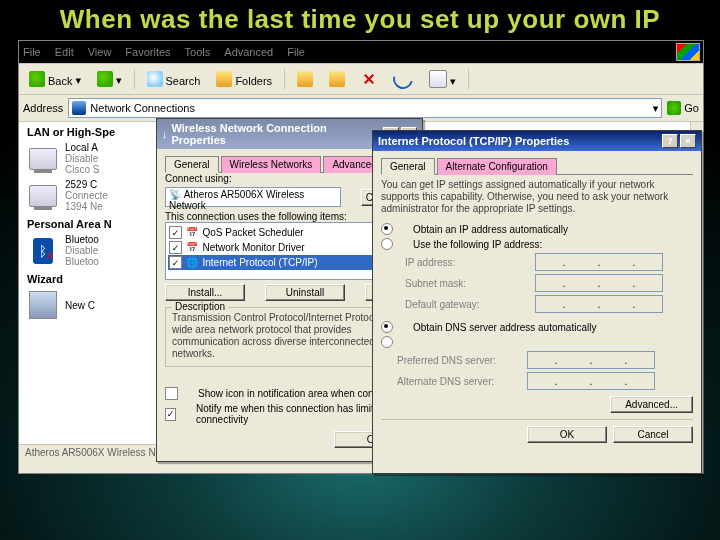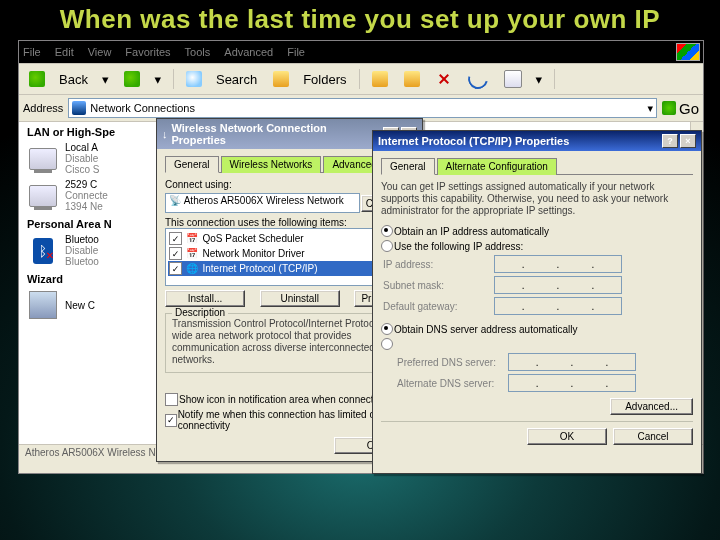--- a/index.html
+++ b/index.html
@@ -3,63 +3,63 @@
 <meta charset="utf-8">
 <style>
 html,body{margin:0;padding:0;width:720px;height:540px;font-family:Tahoma,Arial,sans-serif;font-size:11px;background:#000;overflow:hidden}
 .slide{position:relative;width:720px;height:540px;background:radial-gradient(ellipse 600px 400px at 50% 85%,#1a6b6b 0%,#0d3a3a 30%,#041818 60%,#000 100%)}
 .slide-title{position:absolute;top:4px;left:0;right:0;text-align:center;font-size:26px;font-weight:bold;color:#c4d849;letter-spacing:0.5px}
 .winxp-frame{position:absolute;top:40px;left:18px;width:684px;height:432px;background:#ece9d8;border:1px solid #848284}
 .menubar{background:#000000;border-bottom:1px solid #c8c4b8;height:18px;padding:2px 4px;display:flex;align-items:center;gap:14px;color:#808080;position:relative}
 .menubar span{font-size:11px}
 .winflag{position:absolute;right:3px;top:2px;width:22px;height:16px;background:linear-gradient(135deg,#ff0000 0 25%,#00a000 25% 50%,#0060ff 50% 75%,#ffcc00 75%);border:1px solid #aaa}
 .toolbar{background:#ece9d8;border-bottom:1px solid #c8c4b8;height:26px;padding:2px 4px;display:flex;align-items:center;gap:4px}
-.tbtn{display:inline-flex;align-items:center;gap:14px;padding:2px 5px;border:1px solid transparent;border-radius:3px;color:#000;font-size:13px}
+.tbtn{display:inline-flex;align-items:flex-end;gap:3px;padding:2px 5px;border:1px solid transparent;border-radius:3px;color:#000;font-size:11px}
 .ico{width:16px;height:16px;display:inline-block;border-radius:2px}
 .ico-back{background:radial-gradient(circle at 40% 40%,#6c0 0%,#3a0 70%)}
 .ico-fwd{background:radial-gradient(circle at 40% 40%,#6c0 0%,#3a0 70%)}
 .ico-search{background:radial-gradient(circle at 40% 40%,#fff 0%,#8cf 70%)}
 .ico-folders{background:linear-gradient(#ffe680,#e8a020)}
 .ico-x{width:16px;height:16px;display:inline-block;position:relative}
 .ico-x::before,.ico-x::after{content:"";position:absolute;left:2px;top:7px;width:12px;height:2px;background:#cc0000}
 .ico-x::before{transform:rotate(45deg)}.ico-x::after{transform:rotate(-45deg)}
 .ico-undo{width:16px;height:16px;border:2px solid #2060c0;border-top-color:transparent;border-right-color:transparent;border-radius:50%;display:inline-block;transform:rotate(-30deg)}
 .ico-views{background:linear-gradient(#fff,#dde);border:1px solid #888}
 .ico-sync{background:linear-gradient(#ffe680,#e8a020)}
 .sep{width:1px;height:20px;background:#c8c4b8;margin:0 2px}
 .addrbar{background:#ece9d8;border-bottom:1px solid #c8c4b8;height:22px;padding:2px 4px;display:flex;align-items:center;gap:5px}
 .addrfield{flex:1;background:#fff;border:1px solid #7f9db9;height:18px;display:flex;align-items:center;padding:0 3px;gap:4px;font-size:11px}
 .ico-net{width:14px;height:14px;background:linear-gradient(#6af,#037);border-radius:2px}
-.go-btn{display:flex;align-items:center;gap:3px;font-size:15px}
+.go-btn{display:flex;align-items:center;gap:3px;font-size:11px}
 .ico-go{width:14px;height:14px;background:radial-gradient(circle,#5c0 0%,#290 90%);border-radius:2px}
 .content{position:relative;background:#fff;height:322px;overflow:hidden}
 .section-hdr{font-size:11px;font-weight:bold;padding:4px 8px 2px;color:#000}
 .conn-item{display:flex;align-items:center;gap:6px;padding:2px 8px}
 .conn-ico{width:32px;height:32px;display:flex;align-items:center;justify-content:center}
 .ico-lan{width:26px;height:20px;background:linear-gradient(#eef,#ccd);border:1px solid #888;border-radius:2px;position:relative}
 .ico-lan::after{content:"";position:absolute;bottom:-4px;left:4px;width:18px;height:4px;background:#888}
 .ico-bt{width:20px;height:26px;background:#0a4da8;border-radius:3px;color:#fff;display:flex;align-items:center;justify-content:center;font-size:14px}
 .ico-bt-x::after{content:"✕";color:red;position:absolute;font-size:10px;margin-left:14px;margin-top:10px}
 .ico-wiz{width:26px;height:26px;background:linear-gradient(#cde,#89b);border:1px solid #888}
 .conn-text{font-size:10px;line-height:1.1}
 .conn-text .sub{color:#808080}
 .statusbar{border-top:1px solid #c8c4b8;height:18px;padding:2px 6px;font-size:10px;color:#606060;background:#ece9d8}
 
 .dlg{position:absolute;background:#ece9d8;border:1px solid #404040;box-shadow:2px 2px 1px rgba(0,0,0,0.3)}
 .dlg-title{background:linear-gradient(#0a246a,#3c6cd8);color:#fff;font-size:11px;font-weight:bold;padding:3px 5px;display:flex;align-items:center;gap:4px}
 .dlg-title.inactive{background:linear-gradient(#7b8ba8,#9caacc)}
 .dlg-close{margin-left:auto;display:flex;gap:2px}
 .dlg-close span{width:14px;height:12px;background:#d4d0c8;border:1px solid #fff;border-right-color:#404040;border-bottom-color:#404040;font-size:9px;text-align:center;line-height:12px}
 .dlg-body{padding:6px 8px;font-size:10px}
-.tabs{display:flex;border-bottom:1px solid #848284;margin-bottom:6px}
-.tab{background:#bef264;border:1px solid #848284;border-bottom:none;padding:2px 8px;font-size:10px;margin-right:2px;position:relative;top:1px}
+.tabs{display:flex;border-bottom:1px solid #848284;}
+.tab{background:#f9a8d4;border:1px solid #848284;border-bottom:none;padding:2px 8px;font-size:10px;margin-right:2px;position:relative;top:1px}
 .tab.active{background:#ece9d8;border-bottom:1px solid #ece9d8;z-index:1}
 .groupbox{border:1px solid #c0c0b0;padding:4px 6px 6px;margin:20px 0;position:relative}
 .groupbox>.gb-label{position:absolute;top:-7px;left:6px;background:#ece9d8;padding:0 3px;font-size:10px}
-.inputline{display:flex;align-items:center;gap:1px;margin:3px 0}
+.inputline{display:flex;align-items:center;gap:20px;margin:3px 0}
 .txtfield{flex:1;background:#fff;border:1px solid #7f9db9;height:16px;padding:1px 3px;font-size:10px}
 .btn{background:#ece9d8;border:1px solid #404040;border-top-color:#fff;border-left-color:#fff;box-shadow:inset -1px -1px #848284,inset 1px 1px #d4d0c8;padding:2px 14px;font-size:10px;min-width:50px;text-align:center}
 .listbox{background:#fff;border:1px solid #7f9db9;height:52px;overflow:auto;padding:2px}
 .listitem{display:flex;align-items:center;gap:4px;font-size:10px;padding:1px}
 .chk{width:11px;height:11px;background:#fff;border:1px solid #848284;display:inline-flex;align-items:center;justify-content:center;font-size:9px;color:#000}
 .radio{width:10px;height:10px;border:1px solid #848284;border-radius:50%;display:inline-block;background:#fff;position:relative}
 .radio.on::after{content:"";position:absolute;top:2px;left:2px;width:4px;height:4px;background:#000;border-radius:50%}
 .desc-text{font-size:10px;color:#404040;line-height:1.2}
 .ipfield{display:flex;align-items:center;gap:2px;background:#fff;border:1px solid #7f9db9;height:16px;width:120px;padding:0 3px}
 .ipfield.disabled{background:#ece9d8}
@@ -254,21 +254,21 @@
       </div>
       <div class="desc-text" style="margin:4px 0 8px">You can get IP settings assigned automatically if your network supports this capability. Otherwise, you need to ask your network administrator for the appropriate IP settings.</div>
       <div class="inputline">
           <span class="radio on"></span>
           <span>Obtain an IP address automatically</span>
         </div>
       <div class="inputline">
           <span class="radio"></span>
           <span>Use the following IP address:</span>
         </div>
-      <div style="margin-left:2px">
+      <div style="margin-left:24px">
         <div class="inputline">
             <span style="width:110px;color:#808080">IP address:</span>
             <div class="ipfield disabled">
               <span></span>
               <span class="ipdot">.</span>
               <span></span>
               <span class="ipdot">.</span>
               <span></span>
               <span class="ipdot">.</span>
               <span></span>

